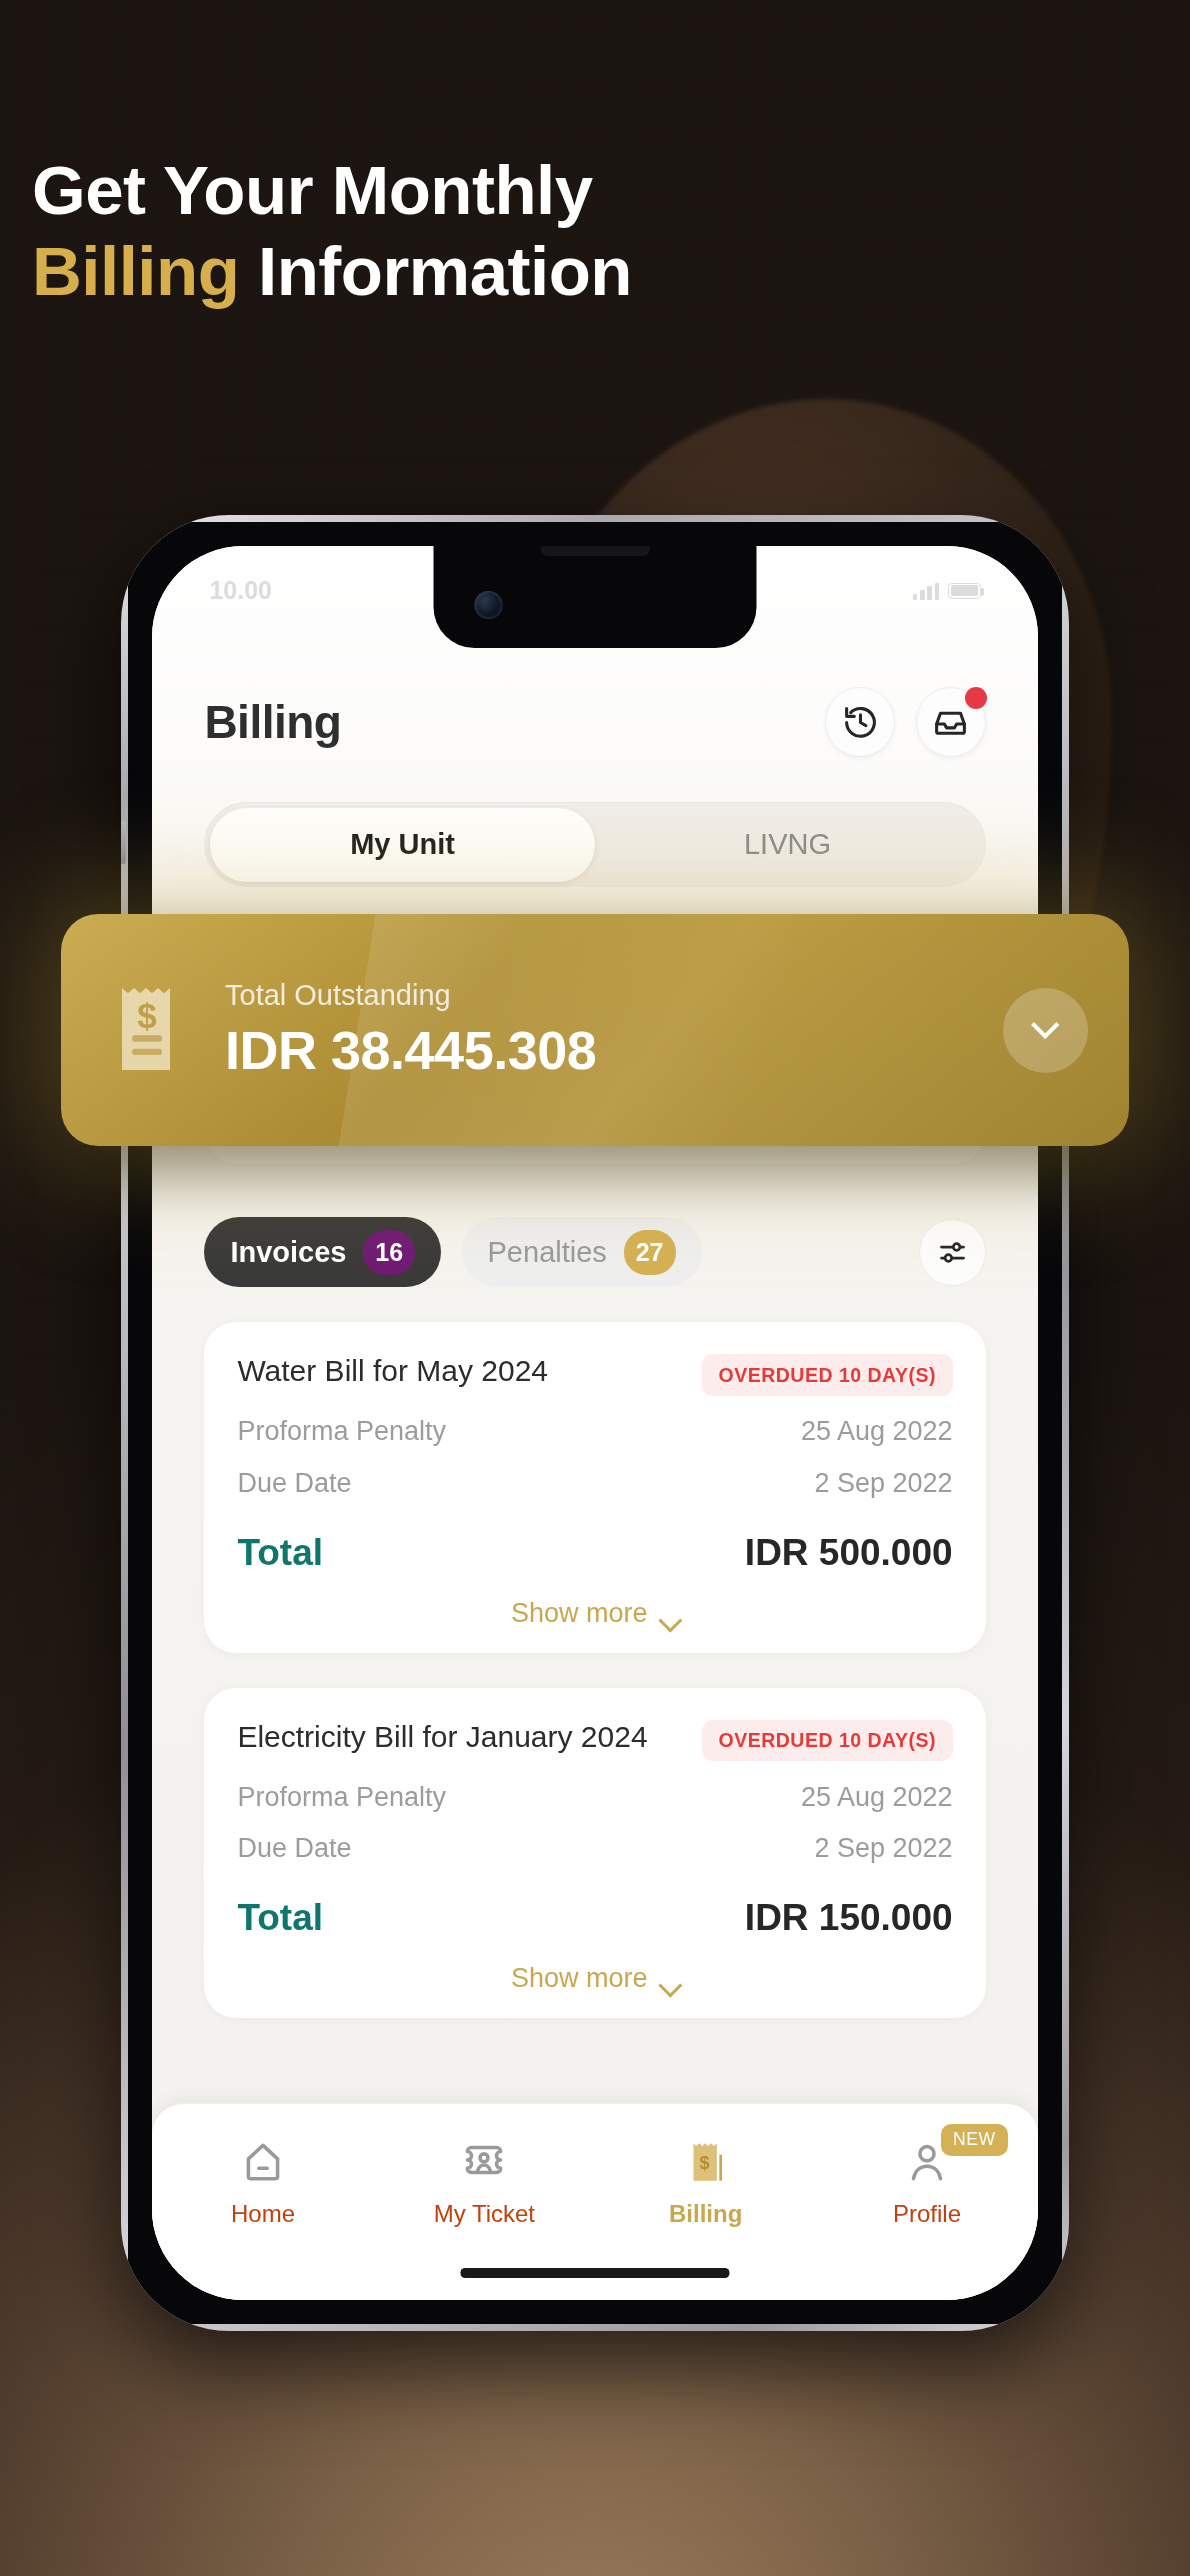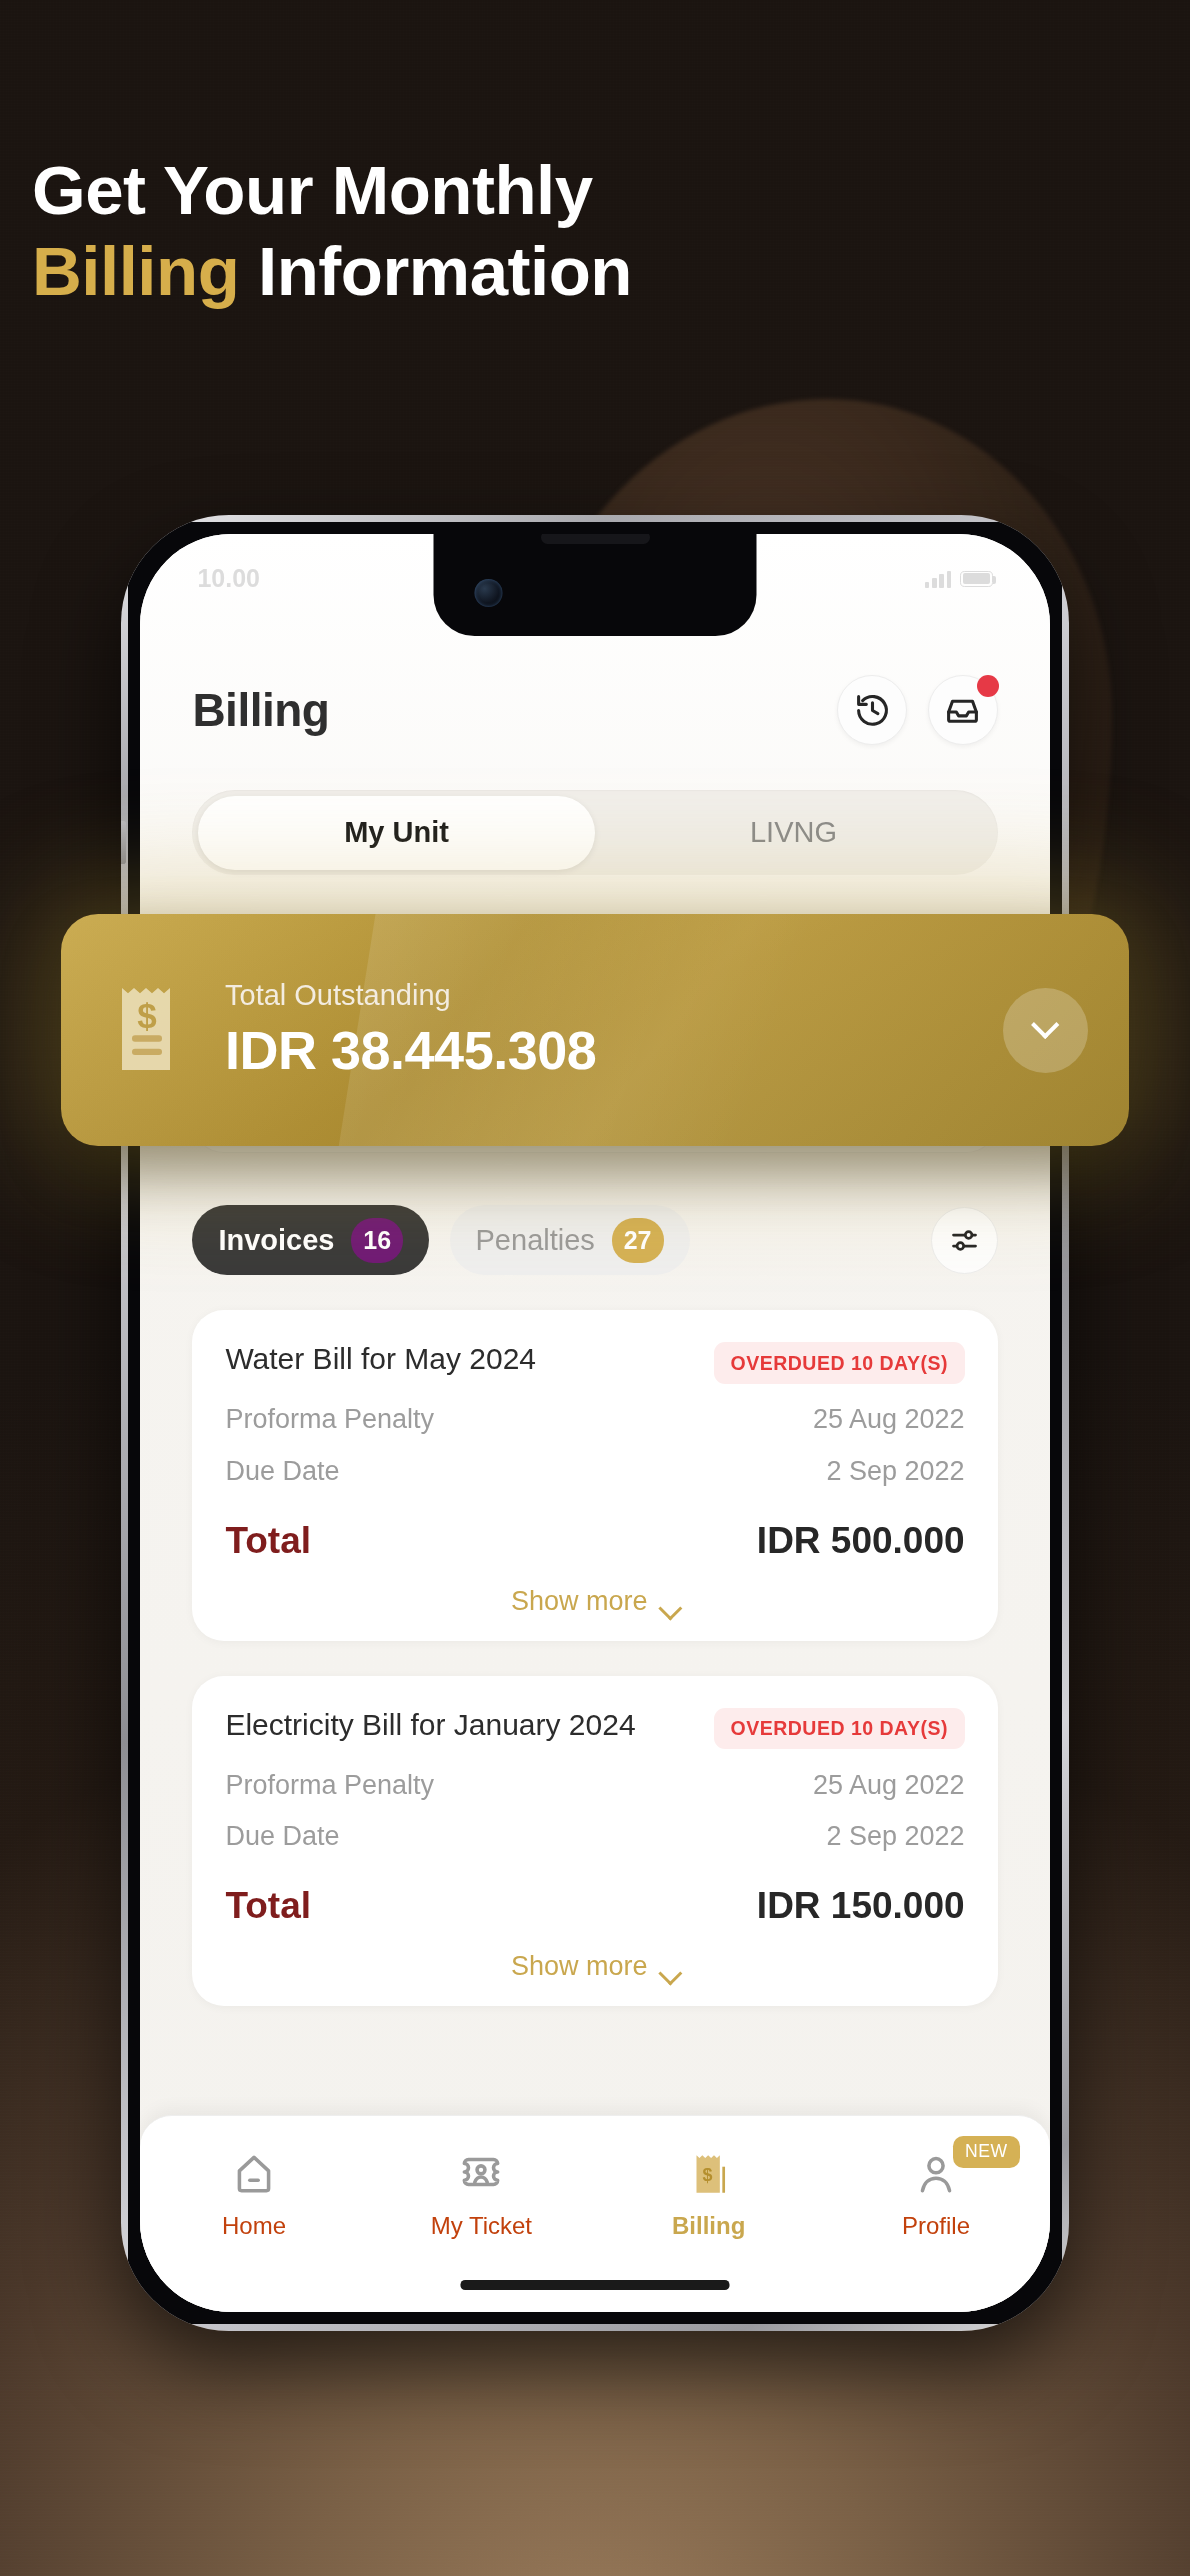--- a/index.html
+++ b/index.html
@@ -53,21 +53,21 @@
     border-radius:108px;
     background:linear-gradient(150deg,#e9e9ec 0%, #a9a9ae 12%, #cfcfd4 26%, #8e8e93 52%, #d3d3d8 74%, #9a9a9f 92%, #dededf 100%);
     padding:7.4px;
     box-shadow:0 37px 83px rgba(0,0,0,.65);
     overflow:hidden;
   }
   #phone-inner {
     width:100%; height:100%;
     border-radius:20px;
     background:#07070a;
-    padding:12px;
+    padding:24px;
     overflow:hidden;
   }
   #screen {
     position:relative;
     width:100%; height:100%;
     border-radius:91px;
     background:#ffffff;
     overflow:hidden;
   }
 
@@ -224,21 +224,21 @@
   }
   .inv-top { display:flex; align-items:flex-start; justify-content:space-between; gap:16.7px; }
   .inv-title { font-size:30px; color:#2c2c2c; }
   .inv-badge {
     background:#fdecec; color:#e63a3a;
     font-size:19.5px; font-weight:700; letter-spacing:0.5px;
     padding:9.3px 16.7px; border-radius:11px; white-space:nowrap;
   }
   .inv-row { display:flex; justify-content:space-between; margin-top:20.4px; font-size:27px; color:#9c9c9c; }
   .inv-total { display:flex; justify-content:space-between; align-items:center; margin-top:33px; }
-  .inv-total .lbl { font-size:37px; font-weight:700; color:#7f1d1d; }
+  .inv-total .lbl { font-size:37px; font-weight:700; color:#0f766e; }
   .inv-total .val { font-size:37px; font-weight:700; color:#272727; }
   .show-more {
     margin-top:24px;
     display:flex; align-items:flex-end; justify-content:center; gap:15px;
     font-size:27px; color:#c9a74e;
   }
   .chev-down-gold { width:16.7px; height:16.7px; border-right:3.7px solid #c9a74e; border-bottom:3.7px solid #c9a74e; transform:rotate(45deg); margin-top:-7.4px; }
 
   
   #bottom-nav {

